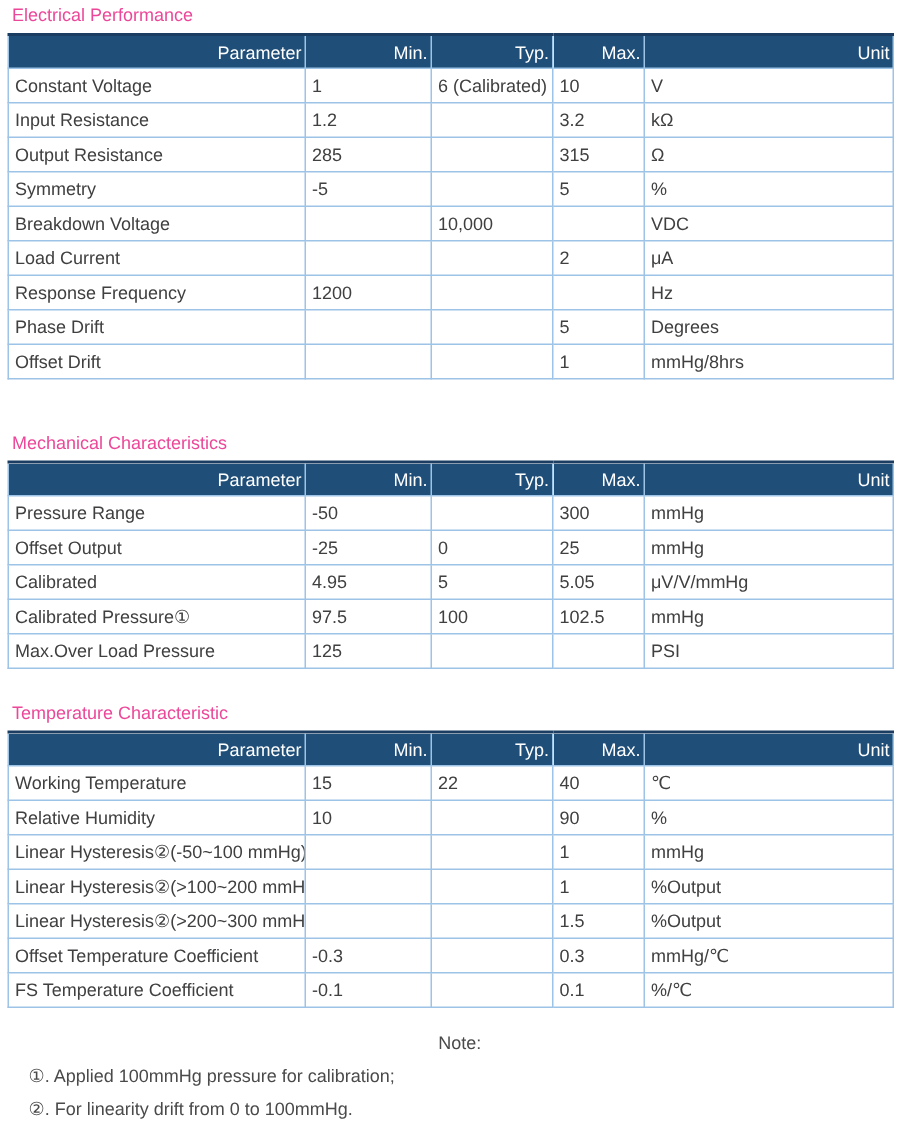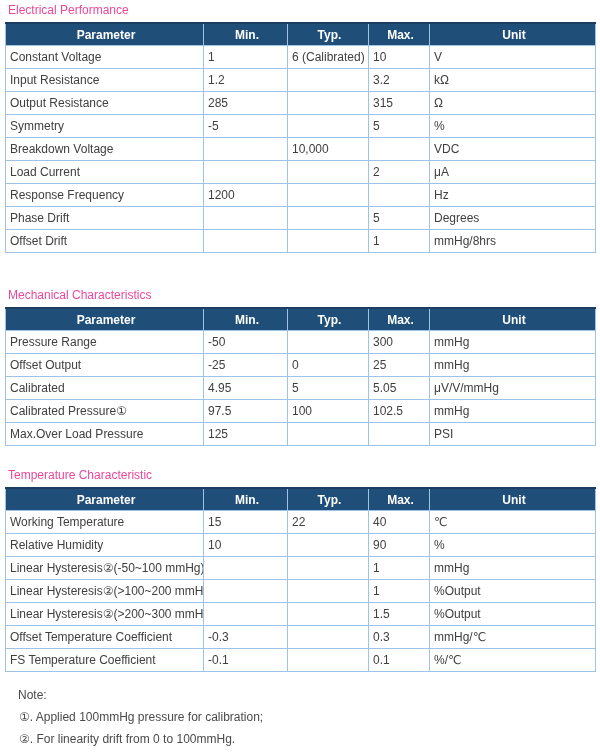--- a/index.html
+++ b/index.html
@@ -37,22 +37,22 @@
     font-size: 12px;
   }
   col.c0 { width: 198px; }
   col.c1 { width: 84px; }
   col.c2 { width: 81px; }
   col.c3 { width: 61px; }
   col.c4 { width: 166px; }
   table.spec-table th {
     background: #1F4E79;
     color: #ffffff;
-    font-weight: bold;
-    text-align: center;
+    font-weight: normal;
+    text-align: right;
     height: 21px;
     padding: 0 2px 0 5px;
     border: 1px solid #9DC3E6;
     border-top: 2px solid #1A3D61;
     overflow: hidden;
     white-space: nowrap;
   }
   table.spec-table td {
     background: #ffffff;
     color: #404040;
@@ -62,21 +62,21 @@
     overflow: hidden;
     white-space: nowrap;
     vertical-align: middle;
   }
   .notes {
     margin-top: 12px;
     font-size: 12px;
     color: #4A4A4A;
     line-height: 22px;
   }
-  .note-label { margin-left: 13px; }
+  .note-label { margin-left: 13px; text-align: center; }
   .note-item  { margin-left: 14px; }
 </style>
 </head>
 <body>
 
 <div class="page">
 
   <section class="spec-section sec-1">
     <div class="section-title">Electrical Performance</div>
     <table class="spec-table">

